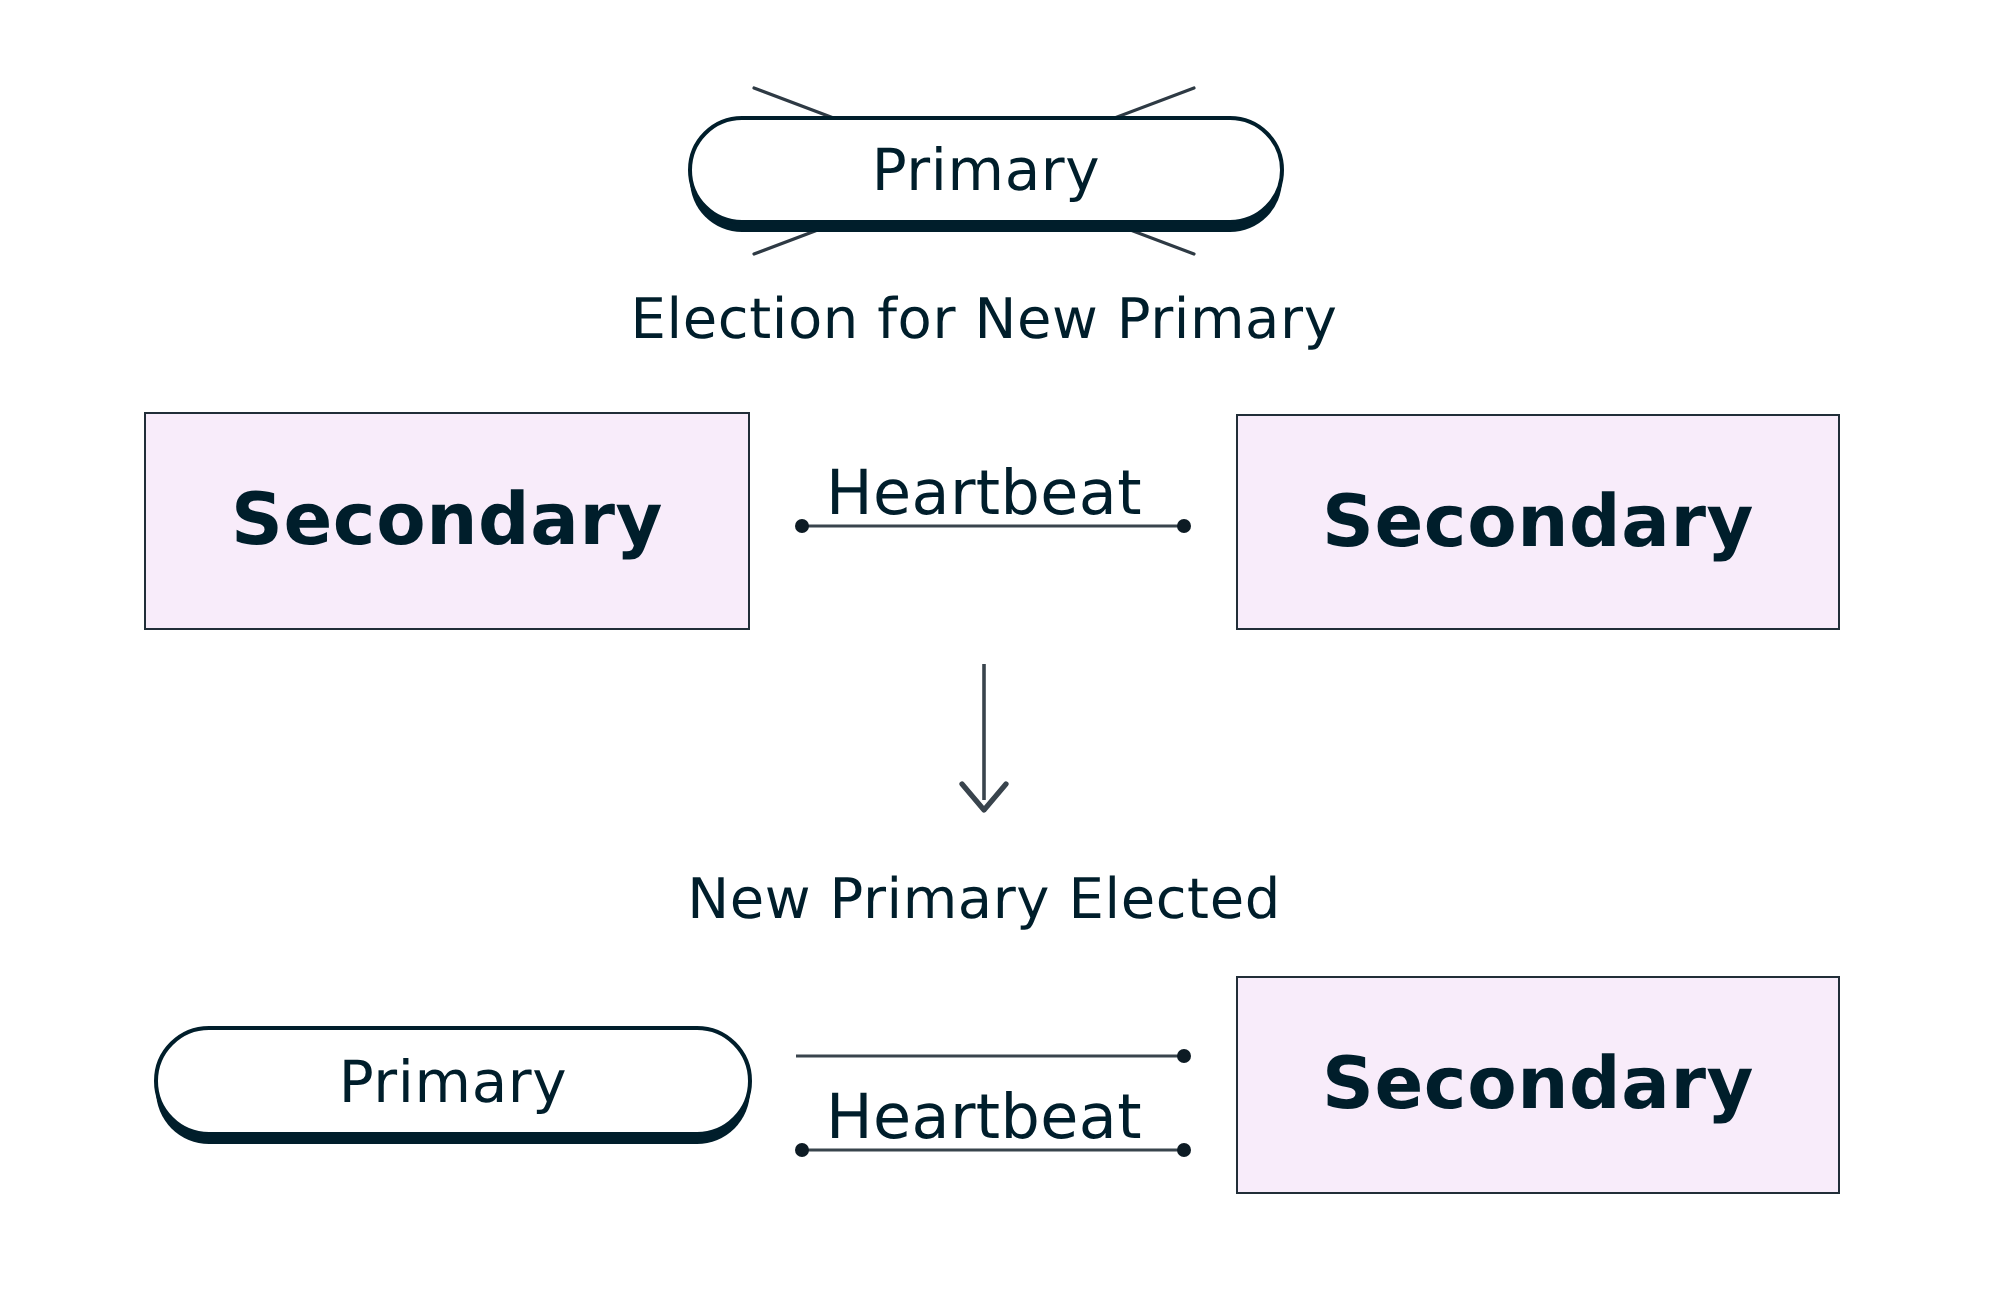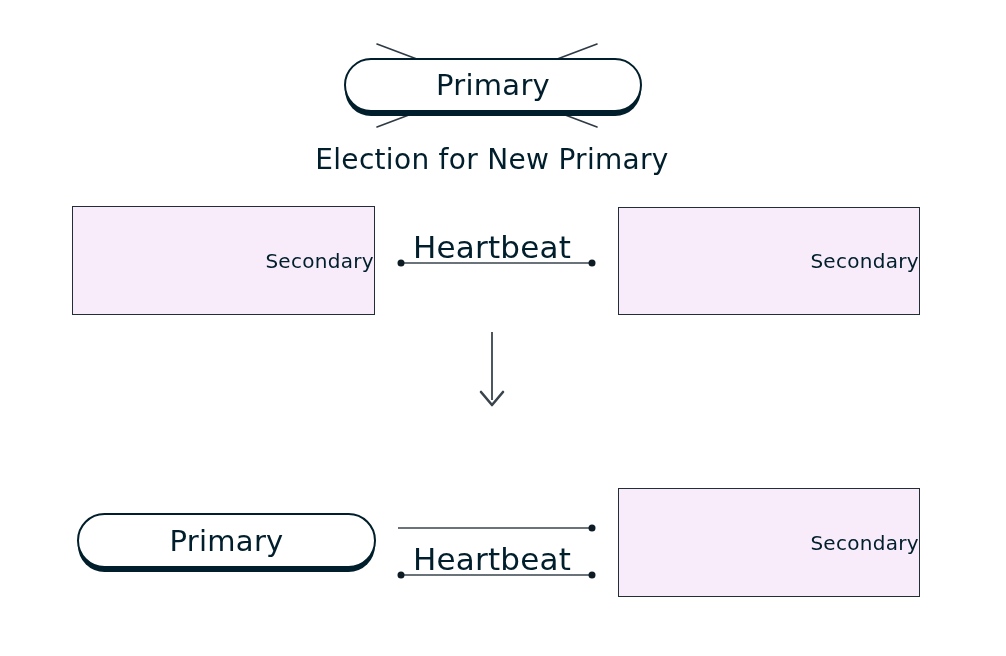--- a/index.html
+++ b/index.html
@@ -31,25 +31,26 @@
     border:2.5px solid var(--node-border);
     border-radius:999px;
     box-shadow:0 5px 0 -1px var(--node-border);
     font-size:29px;
     letter-spacing:.3px;
   }
   .pill-failed{left:344px;top:58px;width:298px;height:54px;}
   .pill-new{left:77px;top:513px;width:299px;height:55px;}
   .rect{
     position:absolute;
-    display:flex;align-items:center;justify-content:flex-end;
+    display:flex;align-items:center;justify-content:center;
     background:var(--secondary-fill);
     border:1.6px solid #212E38;
-    font-size:20px;
+    font-size:36px;
     letter-spacing:.3px;
+    font-weight:bold;
   }
   .rect-sec-left{left:72px;top:206px;width:303px;height:109px;}
   .rect-sec-right{left:618px;top:207px;width:302px;height:108px;}
   .rect-sec-bottom{left:618px;top:488px;width:302px;height:109px;}
   
   .center-row{
     position:absolute;left:0;width:984px;
     text-align:center;
   }
   .title{top:143px;font-size:28px;letter-spacing:.3px;}
@@ -103,20 +104,21 @@
   <div class="rect rect-sec-left">
     <span>Secondary</span>
   </div>
 
   <div class="center-row conn-label lbl-heartbeat-top">Heartbeat</div>
 
   <div class="rect rect-sec-right">
     <span>Secondary</span>
   </div>
 
+  <div class="center-row subtitle">New Primary Elected</div>
 
   <div class="pill pill-new">
     <span>Primary</span>
   </div>
 
 
   <div class="center-row conn-label lbl-heartbeat-bottom">Heartbeat</div>
 
   <div class="rect rect-sec-bottom">
     <span>Secondary</span>

